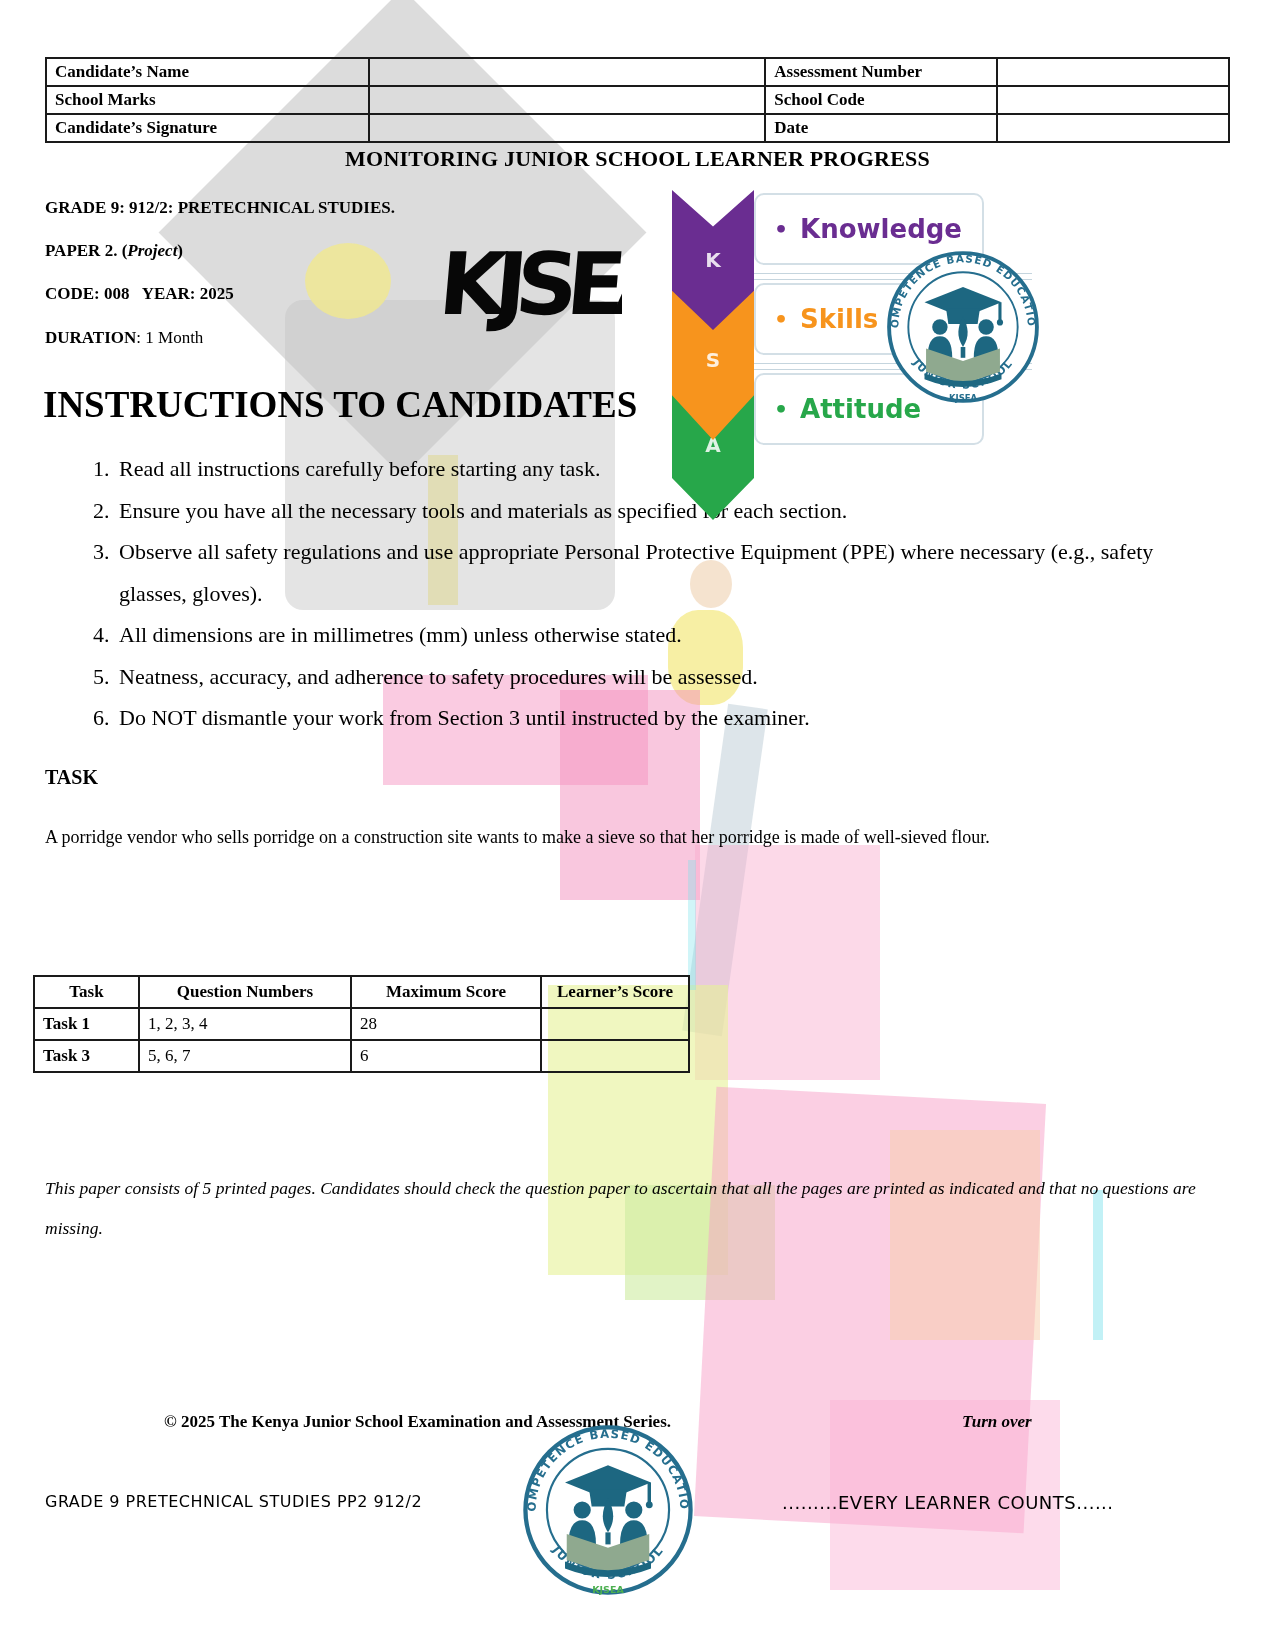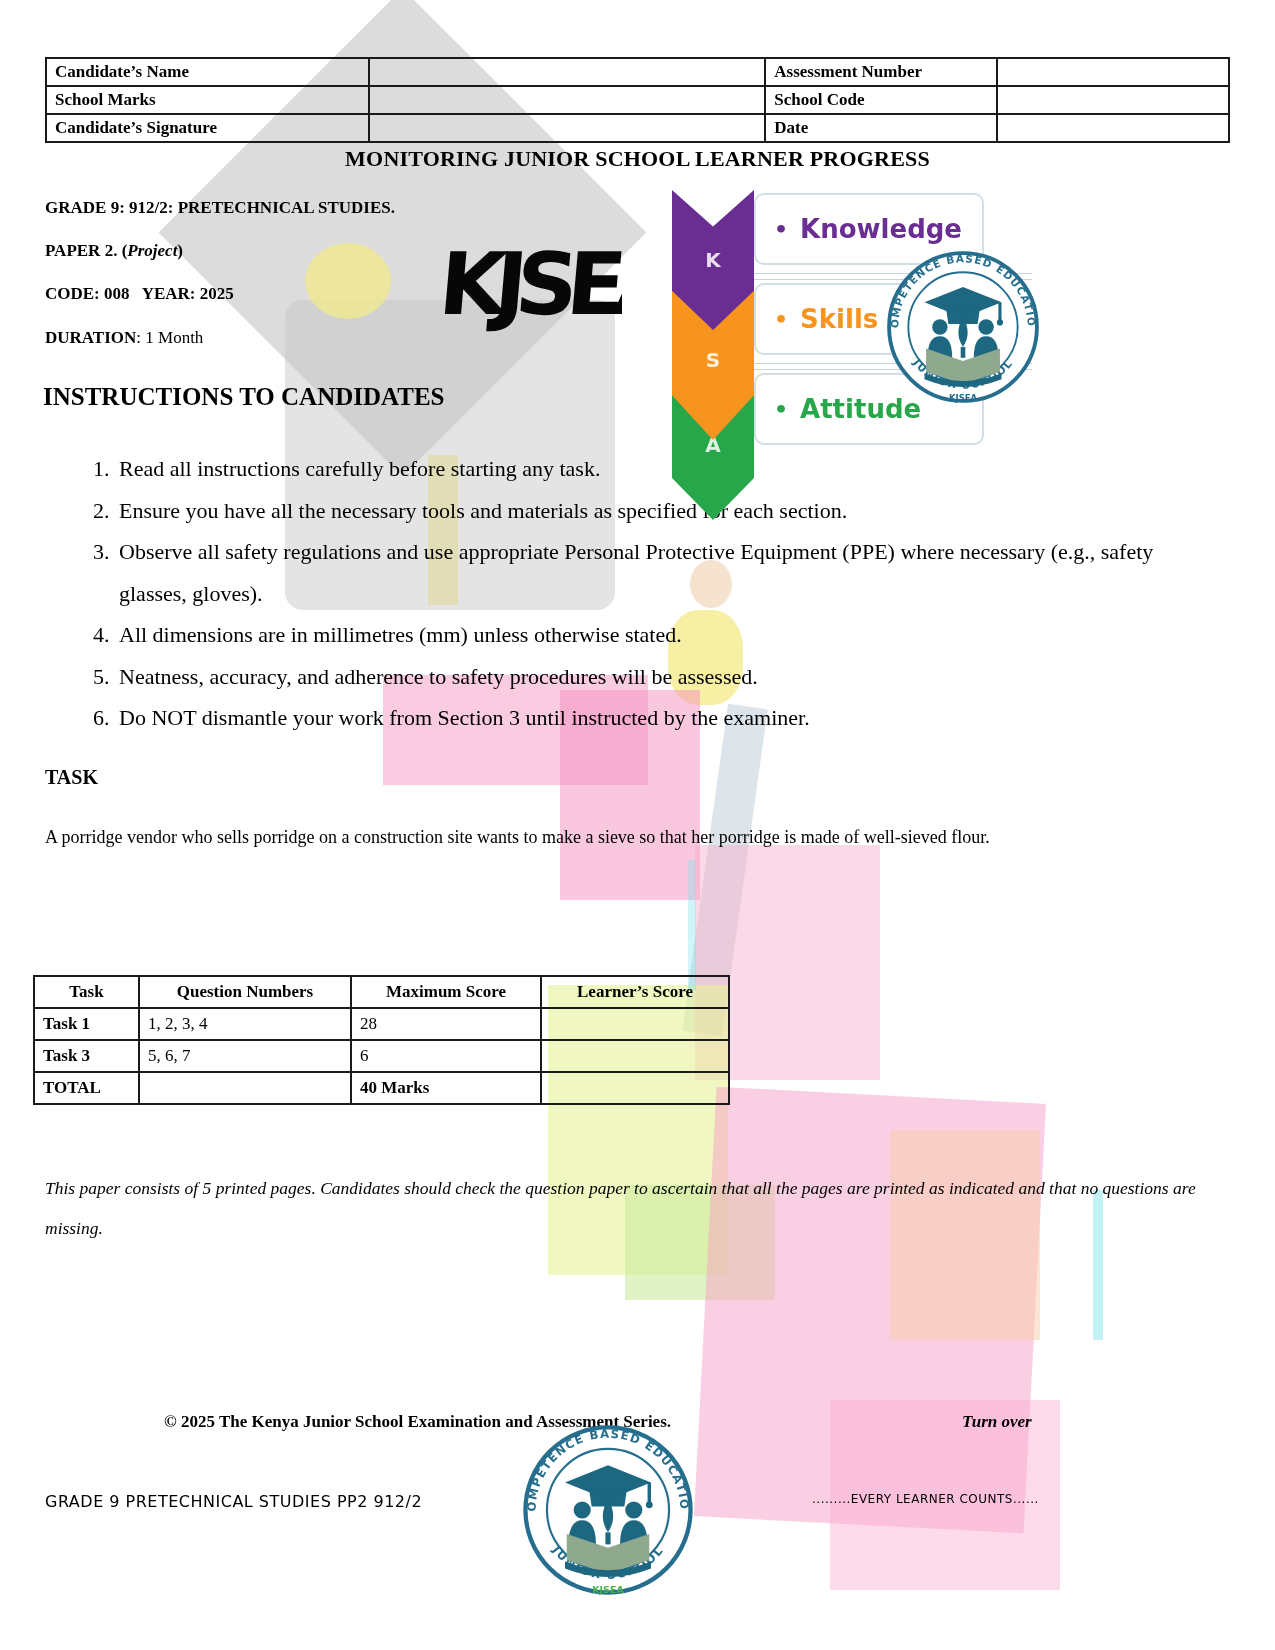--- a/index.html
+++ b/index.html
@@ -64,45 +64,45 @@
                    padding-left:18px; font-family:"DejaVu Sans", sans-serif; font-weight:bold; font-size:26px; }
   .box-k { top:8px;   color:#6a2d91; }
   .box-s { top:98px;  color:#f7941d; }
   .box-a { top:188px; color:#27a74a; }
   .ksa-bullet { font-size:22px; margin-right:12px; }
 
   .badge-header { position:absolute; left:886px; top:250px; }
   .badge-footer { position:absolute; left:522px; top:1424px; }
 
   
-  .instr-heading { position:absolute; left:43px; top:383px; font-size:25px; font-weight:bold; }
+  .instr-heading { position:absolute; left:43px; top:383px; font-size:37px; font-weight:bold; }
   .instr-list { position:absolute; left:78px; top:448px; width:1085px; font-size:22px; line-height:41.5px; padding-left:37px; }
   .instr-list li { padding-left:4px; }
 
   
   .task-heading { position:absolute; left:45px; top:766px; font-size:20px; font-weight:bold; }
   .task-desc { position:absolute; left:45px; top:822px; width:1185px; font-size:18px; line-height:30px; }
 
   
   .score-table { position:absolute; left:33px; top:975px; border-collapse:collapse; }
   .score-table th, .score-table td { border:2px solid #1a1a1a; height:32px; font-size:17px; padding:0 8px; }
   .score-table th { font-weight:bold; text-align:center; }
-  .sc-c1 { width:105px; } .sc-c2 { width:212px; } .sc-c3 { width:190px; } .sc-c4 { width:188px; }
+  .sc-c1 { width:105px; } .sc-c2 { width:212px; } .sc-c3 { width:190px; } .sc-c4 { width:148px; }
   .score-table td.task-cell { font-weight:bold; }
   .score-table td.bold { font-weight:bold; }
 
   .page-note { position:absolute; left:45px; top:1168px; width:1165px; font-size:17.5px; font-style:italic; line-height:40px; }
 
   .copyright-row { position:absolute; left:0; top:1412px; width:100%; height:24px; }
   .copyright { position:absolute; left:164px; font-size:17px; font-weight:bold; }
   .turn-over { position:absolute; left:962px; font-size:17px; font-weight:bold; font-style:italic; }
 
   
   .footer-left  { position:absolute; left:45px;  top:1492px; font-family:"DejaVu Sans", sans-serif; font-size:16px; letter-spacing:.5px; }
-  .footer-right { position:absolute; left:812px; top:1492px; font-family:"DejaVu Sans", sans-serif; font-size:12px; letter-spacing:.5px; }
+  .footer-right { position:absolute; left:782px; top:1492px; font-family:"DejaVu Sans", sans-serif; font-size:18px; letter-spacing:.5px; }
 
   .badge-svg text { font-family:"DejaVu Sans", sans-serif; }
 </style>
 </head>
 <body>
 
 <div class="page">
 
   <div class="watermark">
     <div class="wm wm-cap-top"></div>
@@ -253,26 +253,20 @@
         <td>1, 2, 3, 4</td>
         <td>28</td>
         <td></td>
       </tr>
       <tr>
         <td class="task-cell">Task 3</td>
         <td>5, 6, 7</td>
         <td>6</td>
         <td></td>
       </tr>
-      <tr>
-        <td class="task-cell">TOTAL</td>
-        <td></td>
-        <td class="bold">40 Marks</td>
-        <td></td>
-      </tr>
     </tbody>
       </table>
 
     <div class="page-note">This paper consists of 5  printed pages. Candidates should check the question paper to ascertain that all the pages are printed as indicated and that no questions are missing.</div>
 
     <div class="copyright-row">
       <span class="copyright">© 2025 The Kenya Junior School Examination and Assessment Series.</span>
       <span class="turn-over">Turn over</span>
     </div>
 

